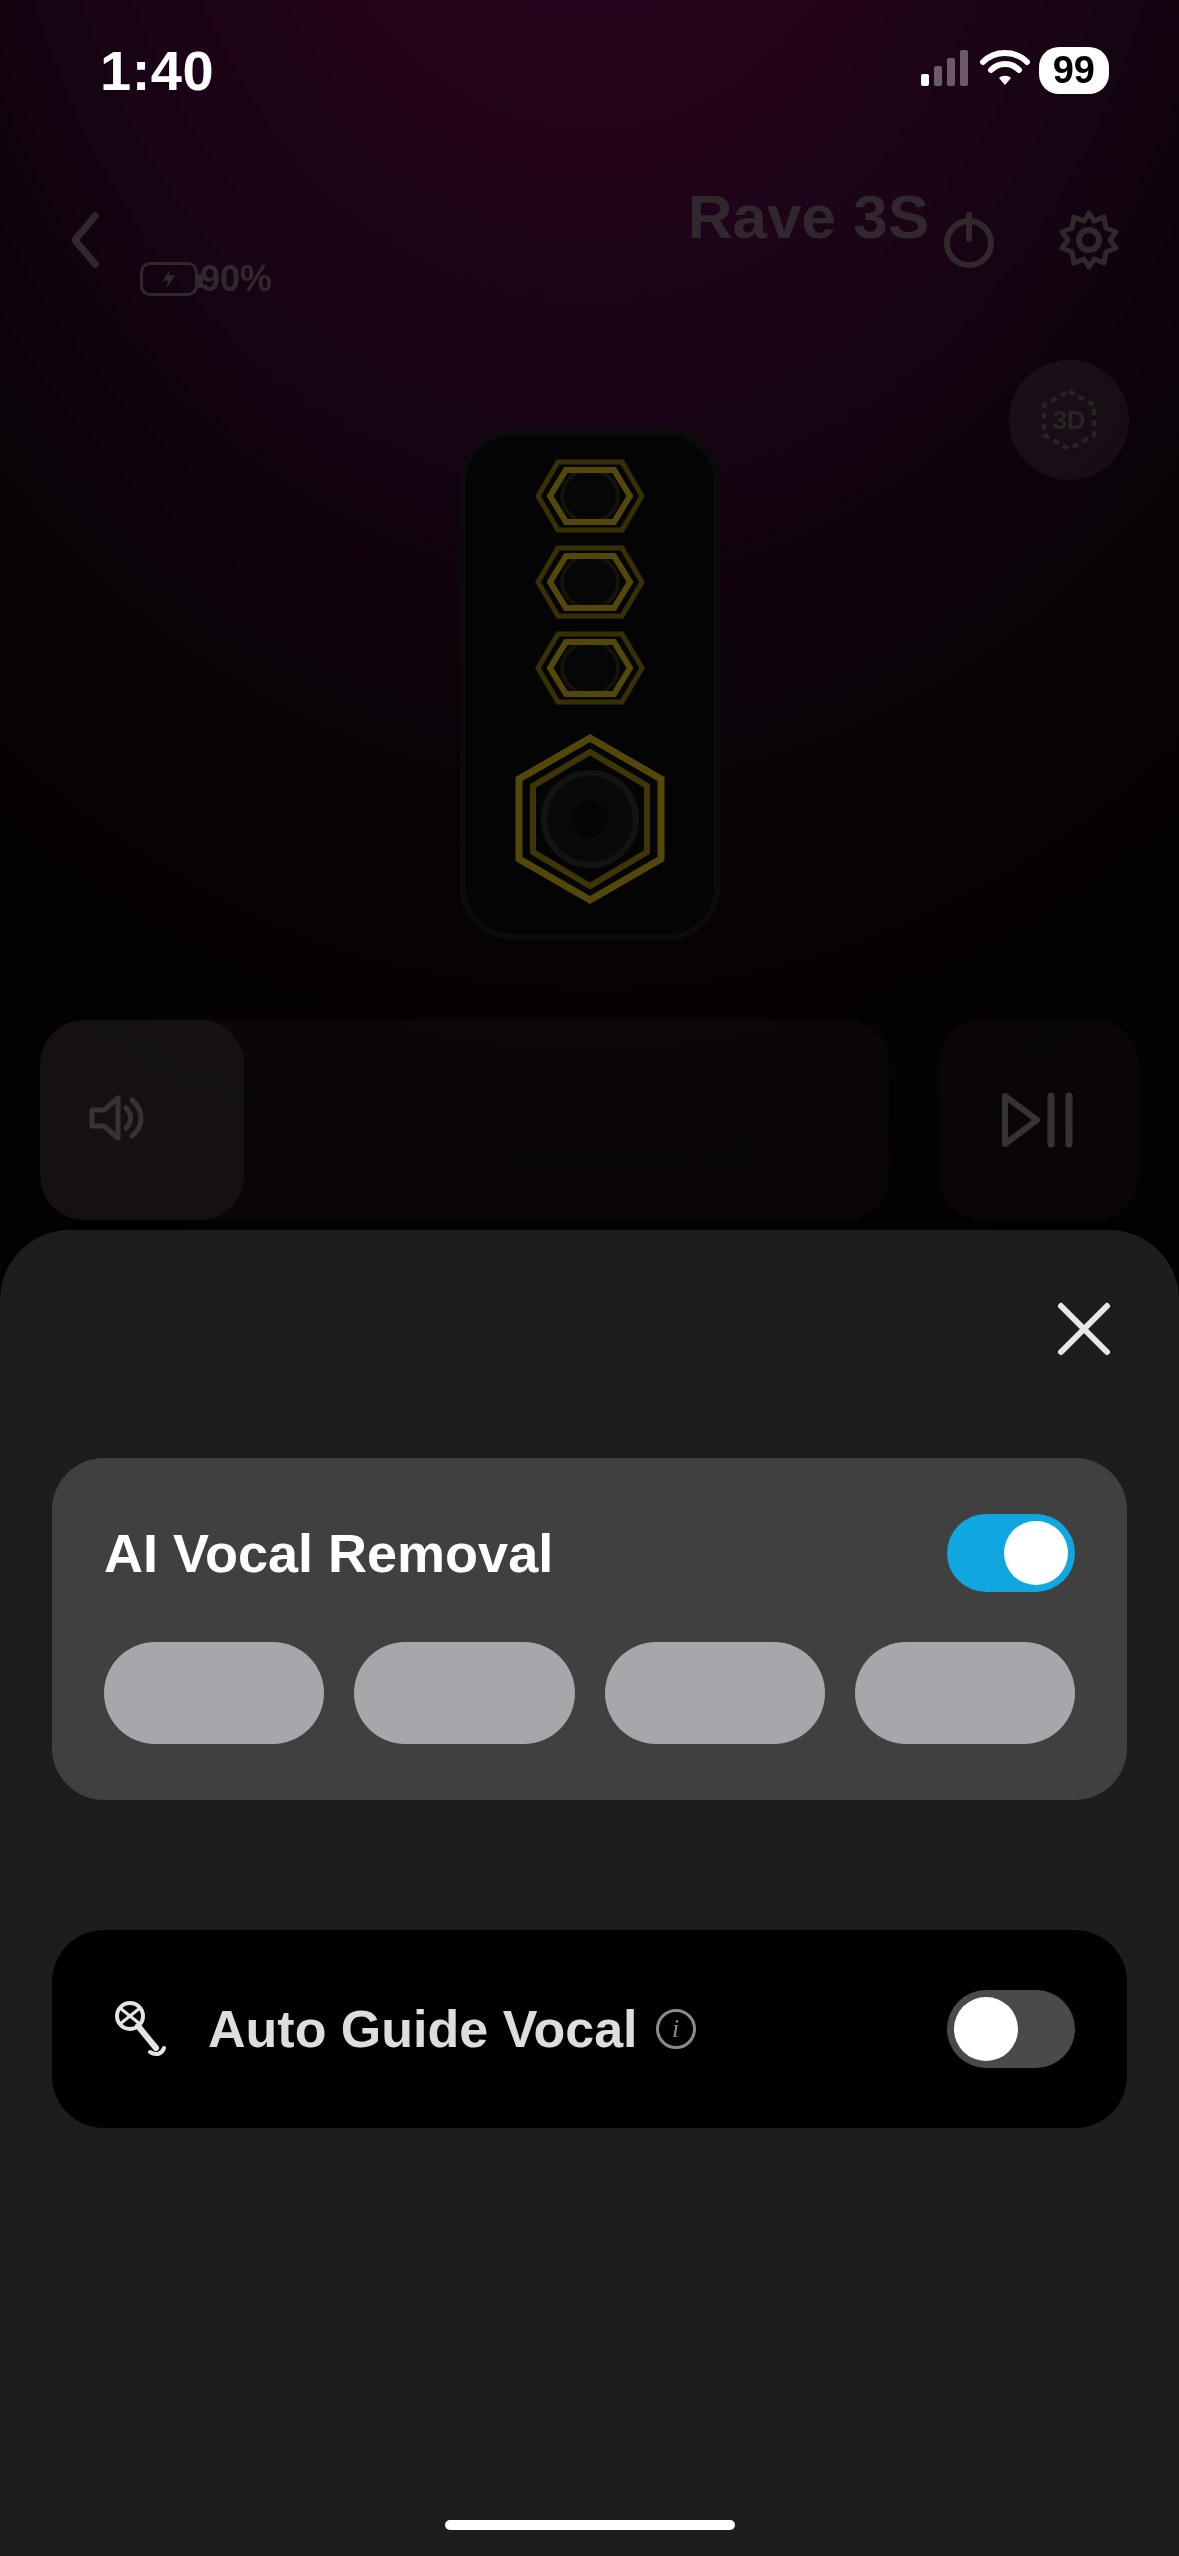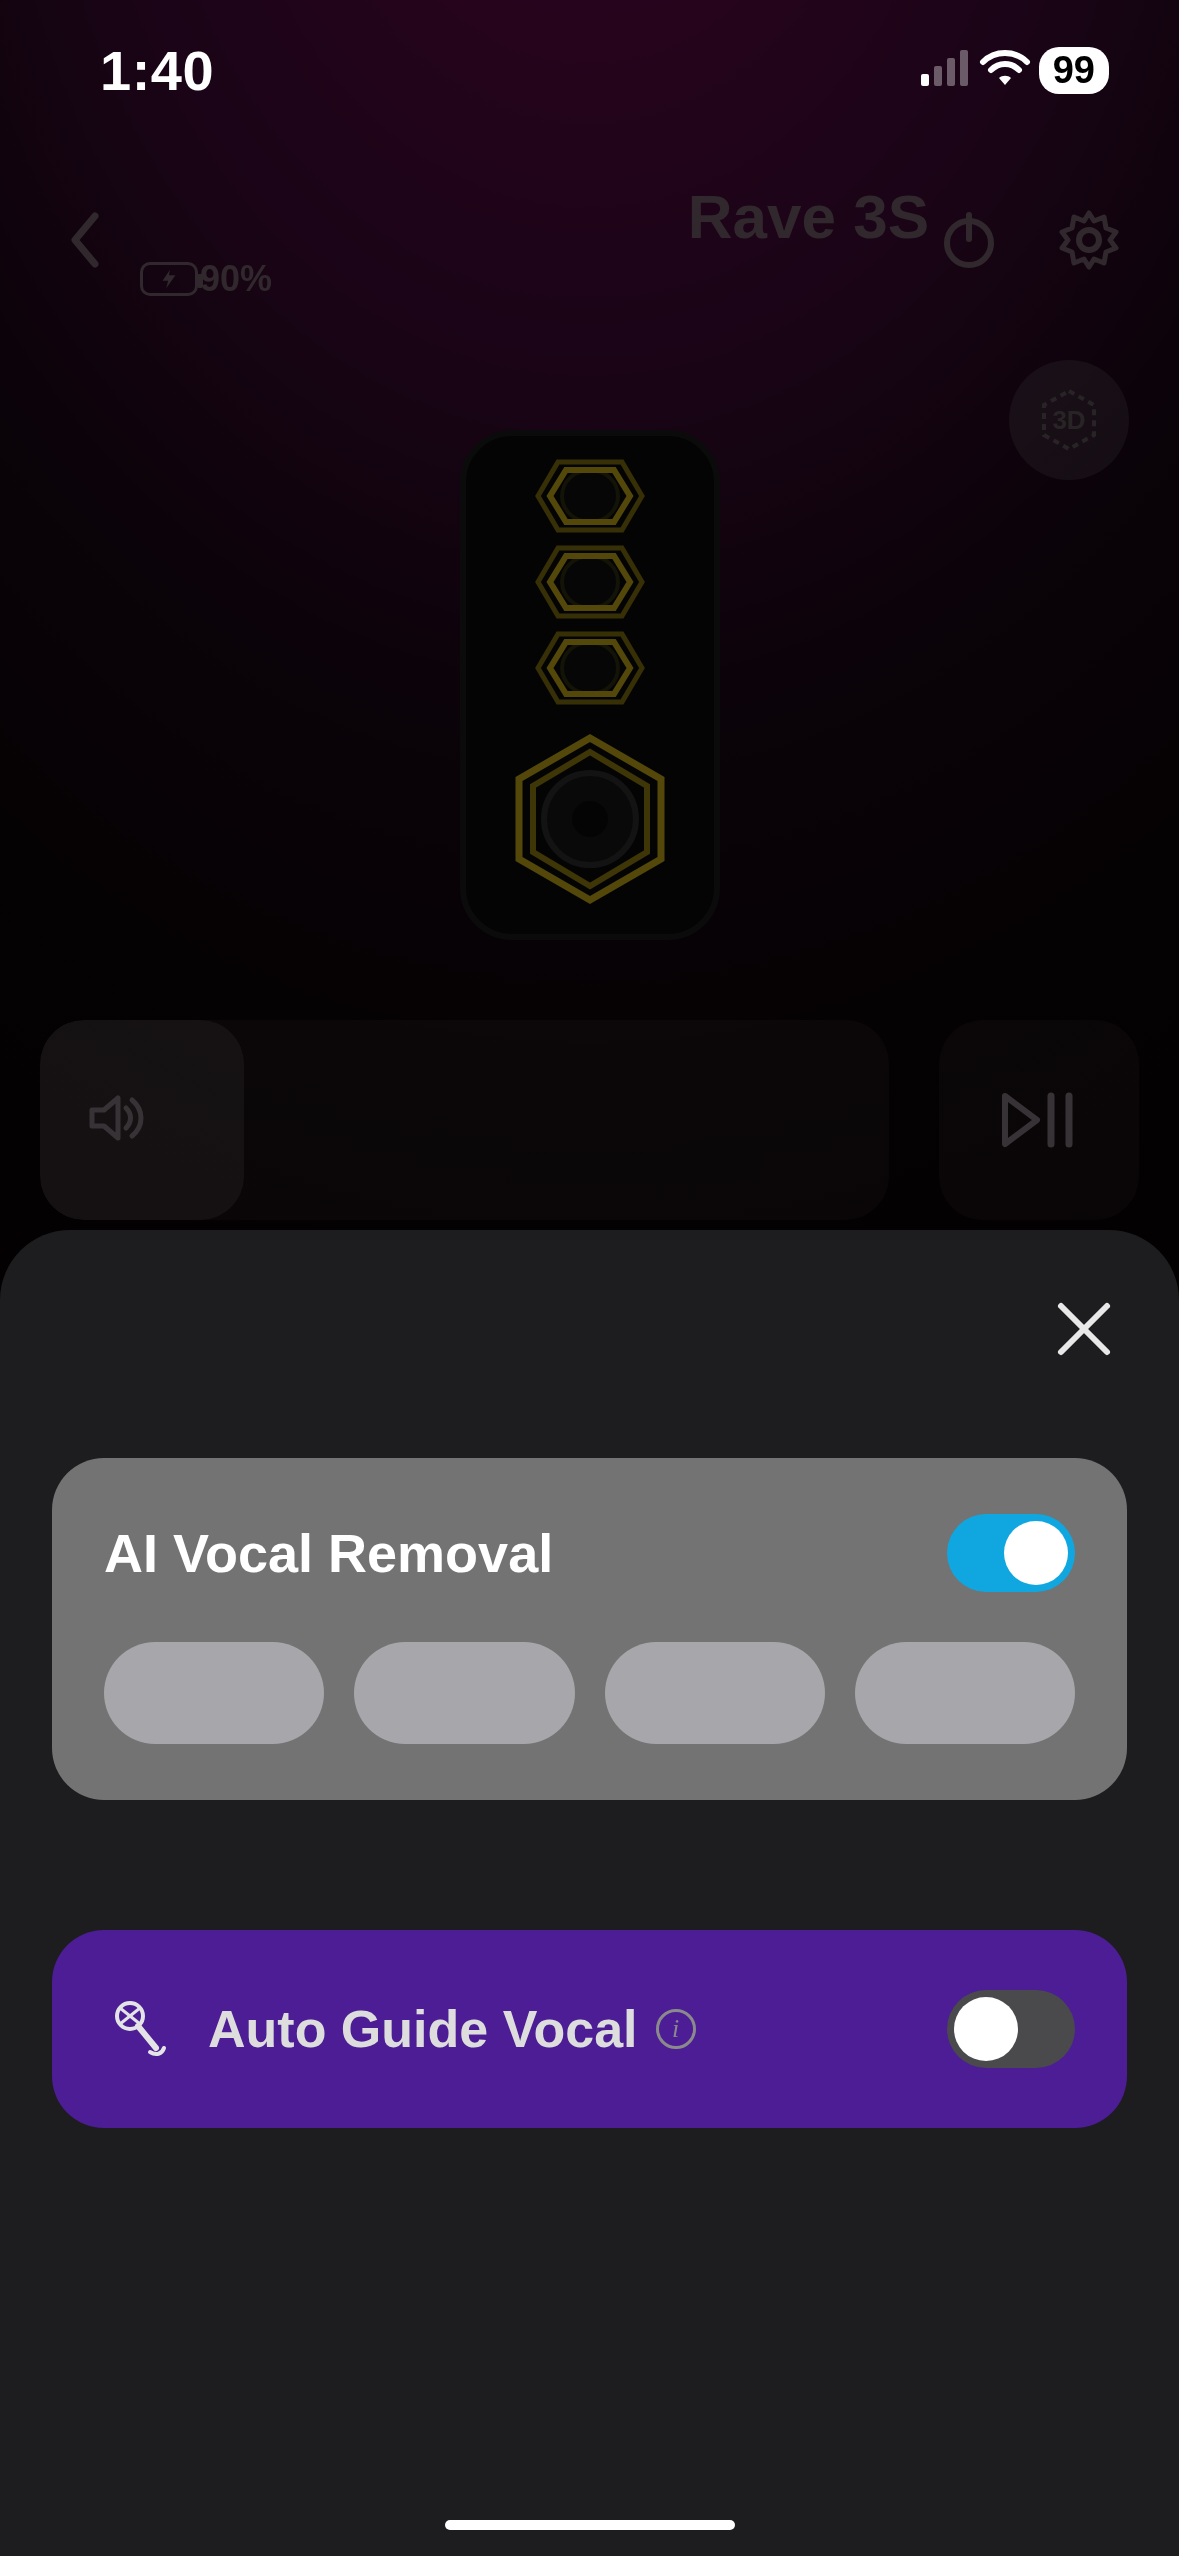--- a/index.html
+++ b/index.html
@@ -46,37 +46,37 @@
   .vol { flex: 1; background: rgba(80,60,70,0.20); border-radius: 44px; position: relative; overflow: hidden; }
   .vol-fill { position: absolute; left: 0; top: 0; bottom: 0; width: 24%; background: rgba(160,150,158,0.18); border-radius: 44px; display: flex; align-items: center; padding-left: 44px; }
   .play { width: 200px; background: rgba(80,60,70,0.20); border-radius: 44px; display: flex; align-items: center; justify-content: center; }
 
   
   .sheet { position: absolute; left: 0; right: 0; bottom: 0; top: 1230px; background: #1d1d1f; border-top-left-radius: 70px; border-top-right-radius: 70px; z-index: 20; padding: 54px 0 0 0; }
   .sheet-header { position: relative; height: 110px; display: flex; align-items: center; justify-content: center; }
   .sheet-title { color: #fff; font-size: 60px; font-weight: 800; }
   .sheet-close { position: absolute; right: 56px; top: 6px; width: 78px; height: 78px; display: flex; align-items: center; justify-content: center; }
 
-  .card { margin: 64px 52px 0 52px; background: #737373; border-radius: 52px; padding: 56px 52px 56px 52px; }
+  .card { margin: 64px 52px 0 52px; background: #404040; border-radius: 52px; padding: 56px 52px 56px 52px; }
   .card-row { display: flex; align-items: center; justify-content: space-between; }
   .card-title { color: #fff; font-size: 54px; font-weight: 800; }
 
   .switch { width: 128px; height: 78px; border-radius: 40px; position: relative; }
   .switch.on { background: #10a7e0; }
   .switch.off { background: #4a4a4c; }
   .knob { position: absolute; top: 7px; width: 64px; height: 64px; background: #fff; border-radius: 50%; }
   .switch.on .knob { right: 7px; }
   .switch.off .knob { left: 7px; }
 
   .seg { display: flex; gap: 30px; margin-top: 50px; }
   .seg-item { flex: 1; height: 102px; background: #a7a7ab; border-radius: 52px; }
   .seg-item:first-child { border-top-left-radius: 52px; border-bottom-left-radius: 52px; }
   .seg-item:last-child { border-top-right-radius: 52px; border-bottom-right-radius: 52px; }
 
-  .card2 { margin: 130px 52px 0 52px; background: #4c1d95; border-radius: 52px; padding: 60px 52px; display: flex; align-items: center; justify-content: space-between; }
+  .card2 { margin: 130px 52px 0 52px; background: #000000; border-radius: 52px; padding: 60px 52px; display: flex; align-items: center; justify-content: space-between; }
   .card2-left { display: flex; align-items: center; gap: 34px; }
   .mic-ico { width: 70px; height: 70px; display: flex; align-items: center; justify-content: center; }
   .card2-title { color: #ddd; font-size: 52px; font-weight: 600; display: flex; align-items: center; gap: 18px; }
   .info-ico { width: 40px; height: 40px; border: 3px solid #8a8a8d; border-radius: 50%; display: flex; align-items: center; justify-content: center; color: #8a8a8d; font-size: 26px; font-weight: 400; font-style: italic; font-family: Georgia, serif; }
 
   
   .home-ind { position: absolute; bottom: 26px; left: 50%; transform: translateX(-50%); width: 290px; height: 10px; background: #fff; border-radius: 6px; z-index: 50; }
 </style>
 </head>
 <body>

